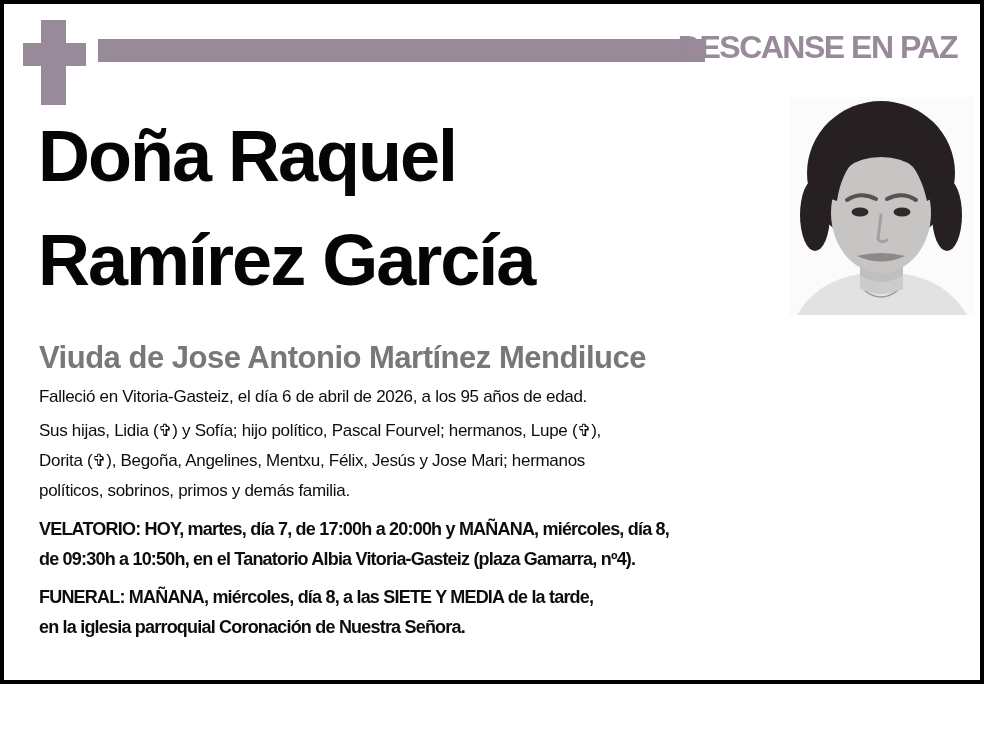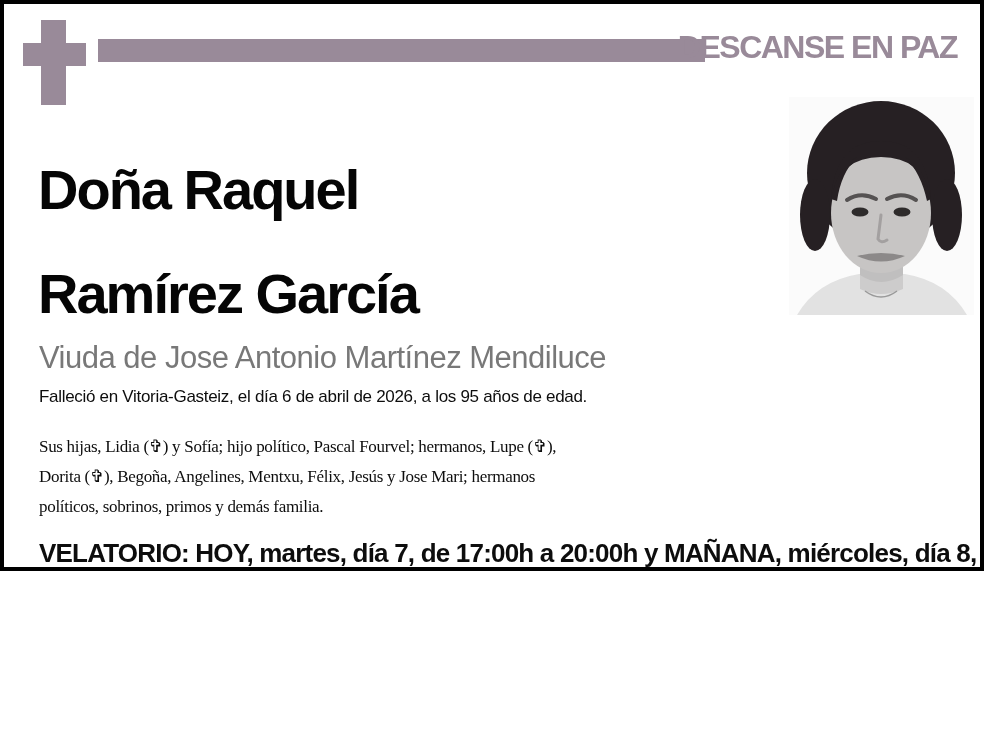--- a/index.html
+++ b/index.html
@@ -2,21 +2,21 @@
 <html><head>
 <meta charset="utf-8">
 <style>
   * { margin: 0; padding: 0; box-sizing: border-box; }
   html, body { background: #ffffff; }
   body { font-family: "Liberation Sans", "DejaVu Sans", sans-serif; }
 
   .page {
     position: relative;
     width: 984px;
-    height: 571px;
+    height: 684px;
     background: #ffffff;
     border: 4px solid #000000;
     overflow: hidden;
   }
 
   
   .cross-icon {
     position: absolute;
     left: 19px;
     top: 16px;
@@ -49,61 +49,61 @@
     left: 785px;
     top: 93px;
     width: 185px;
     height: 218px;
   }
 
   
   .name-title {
     position: absolute;
     left: 34px;
-    top: 134px;
-    font-size: 56px;
+    top: 100px;
+    font-size: 72px;
     font-weight: bold;
     letter-spacing: -2px;
     line-height: 104px;
     color: #050505;
     white-space: pre;
   }
 
   
   .relation-subtitle {
     position: absolute;
     left: 35px;
     top: 336px;
     font-size: 31px;
-    font-weight: normal;
+    font-weight: bold;
     letter-spacing: -0.5px;
     color: #787878;
     white-space: pre;
   }
 
   
   .content {
     position: absolute;
     left: 35px;
     top: 378px;
     width: 930px;
     color: #0d0d0d;
   }
   .content p {
     white-space: pre;
     font-size: 17px;
     line-height: 30px;
     letter-spacing: -0.3px;
   }
-  .content p.family { margin-top: 20px; font-family: Liberation Serif, serif; }
+  .content p.family { margin-top: 4px; }
   .content p.strong {
     font-weight: bold;
-    font-size: 26px;
+    font-size: 18px;
     letter-spacing: -0.8px;
-    margin-top: 16px;
+    margin-top: 8px;
   }
 </style>
 </head>
 <body>
 
 <div class="page">
 
   <svg class="cross-icon" viewBox="0 0 63 85" xmlns="http://www.w3.org/2000/svg" aria-hidden="true">
     <rect x="18" y="0" width="25" height="85" fill="#998a99"></rect>
     <rect x="0" y="23" width="63" height="23" fill="#998a99"></rect>
@@ -149,15 +149,17 @@
 
   <h2 class="relation-subtitle">Viuda de Jose Antonio Martínez Mendiluce</h2>
 
   <div class="content">
     <p>Falleció en Vitoria-Gasteiz, el día 6 de abril de 2026, a los 95 años de edad.</p>
     <p class="family">Sus hijas, Lidia (✞) y Sofía; hijo político, Pascal Fourvel; hermanos, Lupe (✞),
 Dorita (✞), Begoña, Angelines, Mentxu, Félix, Jesús y Jose Mari; hermanos
 políticos, sobrinos, primos y demás familia.</p>
     <p class="strong">VELATORIO: HOY, martes, día 7, de 17:00h a 20:00h y MAÑANA, miércoles, día 8,
 de 09:30h a 10:50h, en el Tanatorio Albia Vitoria-Gasteiz (plaza Gamarra, nº4).</p>
+    <p class="strong">FUNERAL: MAÑANA, miércoles, día 8, a las SIETE Y MEDIA de la tarde,
+en la iglesia parroquial Coronación de Nuestra Señora.</p>
   </div>
 
 </div>
 
 </body></html>

